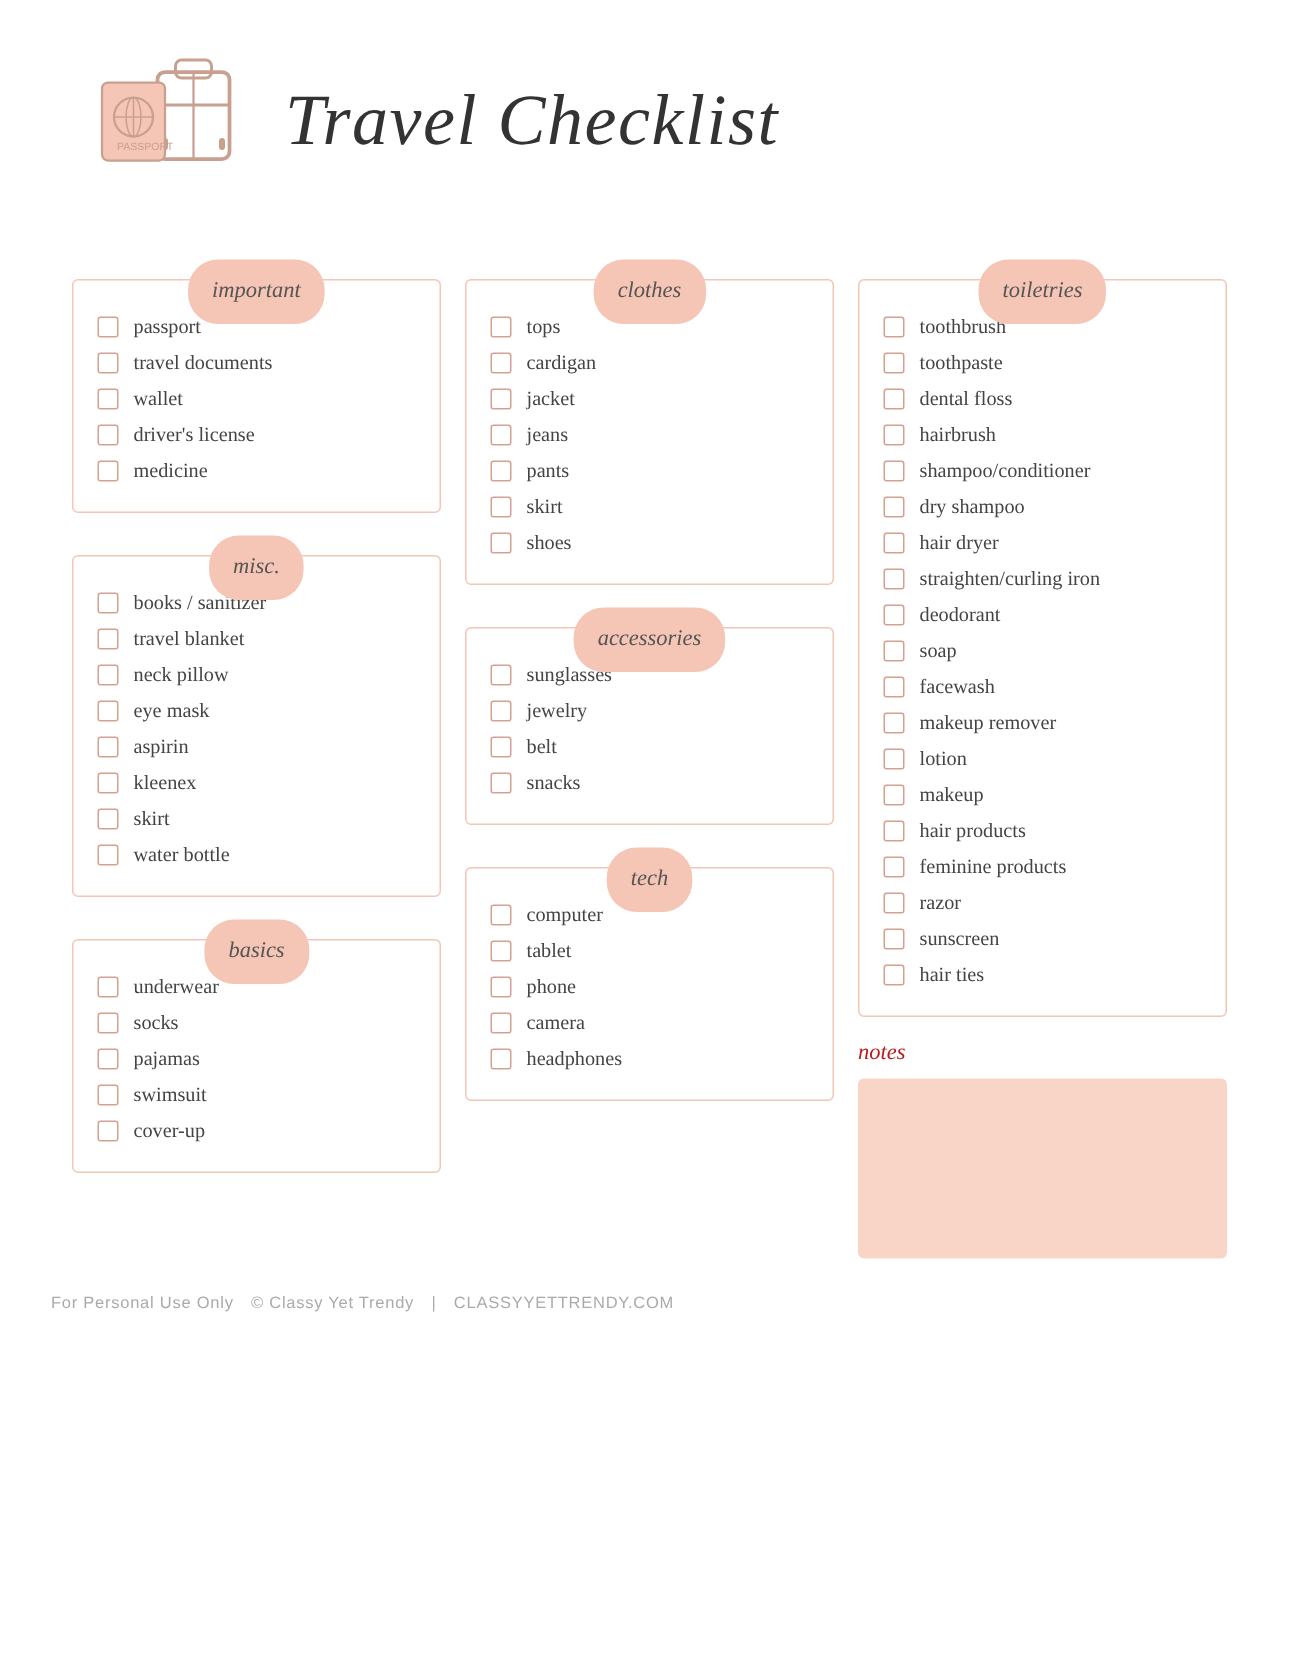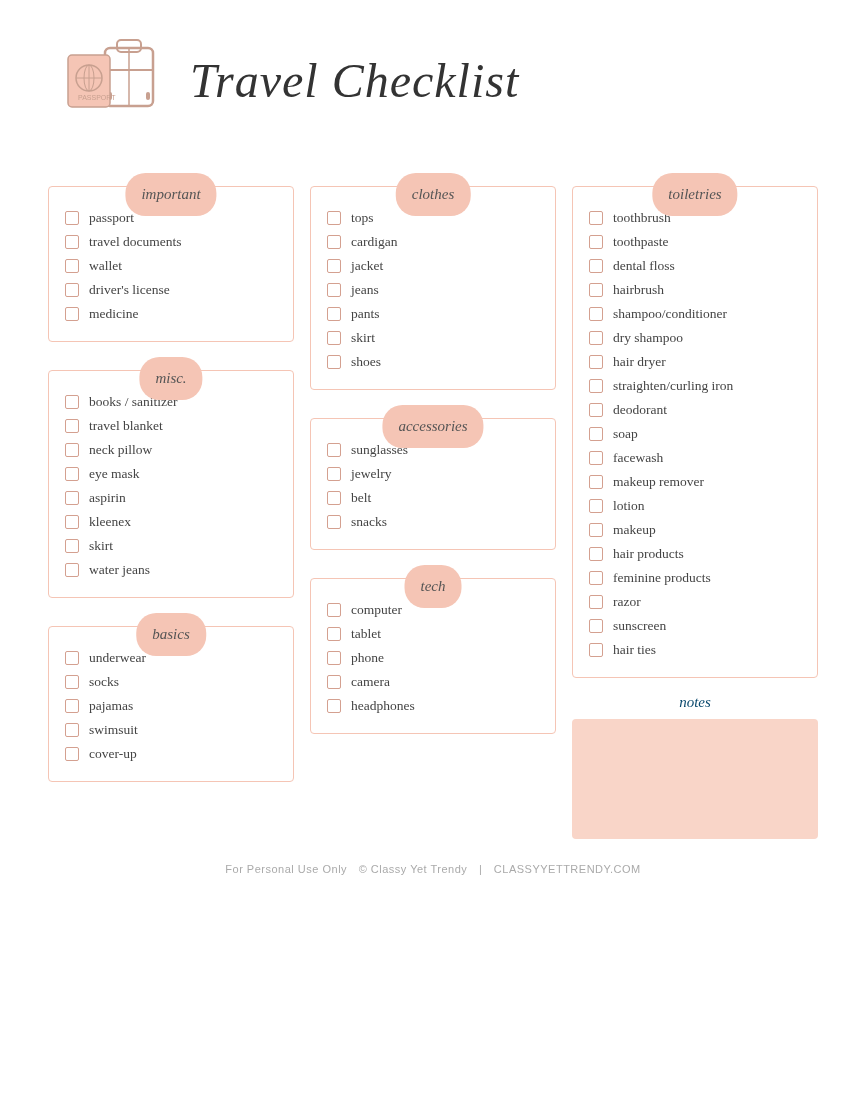--- a/index.html
+++ b/index.html
@@ -102,36 +102,36 @@
       color: #444;
       font-family: Georgia, serif;
       font-style: normal;
     }
 
     
     .notes-section {
       margin-top: 4px;
     }
     .notes-title {
-      text-align: center;
+      text-align: left;
       font-style: italic;
       font-size: 15px;
-      color: #0c4a6e;
+      color: #b91c1c;
       margin-bottom: 8px;
     }
     .notes-box {
       background: #f9d5c8;
       border-radius: 4px;
       height: 120px;
       width: 100%;
     }
 
     
     .footer {
-      text-align: center;
+      text-align: left;
       margin-top: 24px;
       font-size: 11px;
       color: #aaa;
       font-family: Arial, sans-serif;
       letter-spacing: 0.5px;
     }
     .footer span {
       margin: 0 4px;
     }
   </style>
@@ -219,21 +219,21 @@
             <div class="checklist-item">
               <div class="checkbox"></div>
               <span class="item-label">kleenex</span>
             </div>
             <div class="checklist-item">
               <div class="checkbox"></div>
               <span class="item-label">skirt</span>
             </div>
             <div class="checklist-item">
               <div class="checkbox"></div>
-              <span class="item-label">water jeans</span>
+              <span class="item-label">water bottle</span>
             </div>
           </div>
       </div>
 
       <div class="section" style="margin-top:16px;">
         <span class="section-title">basics</span>
         <div class="section-items" id="basics-items">
             <div class="checklist-item">
               <div class="checkbox"></div>
               <span class="item-label">underwear</span>

